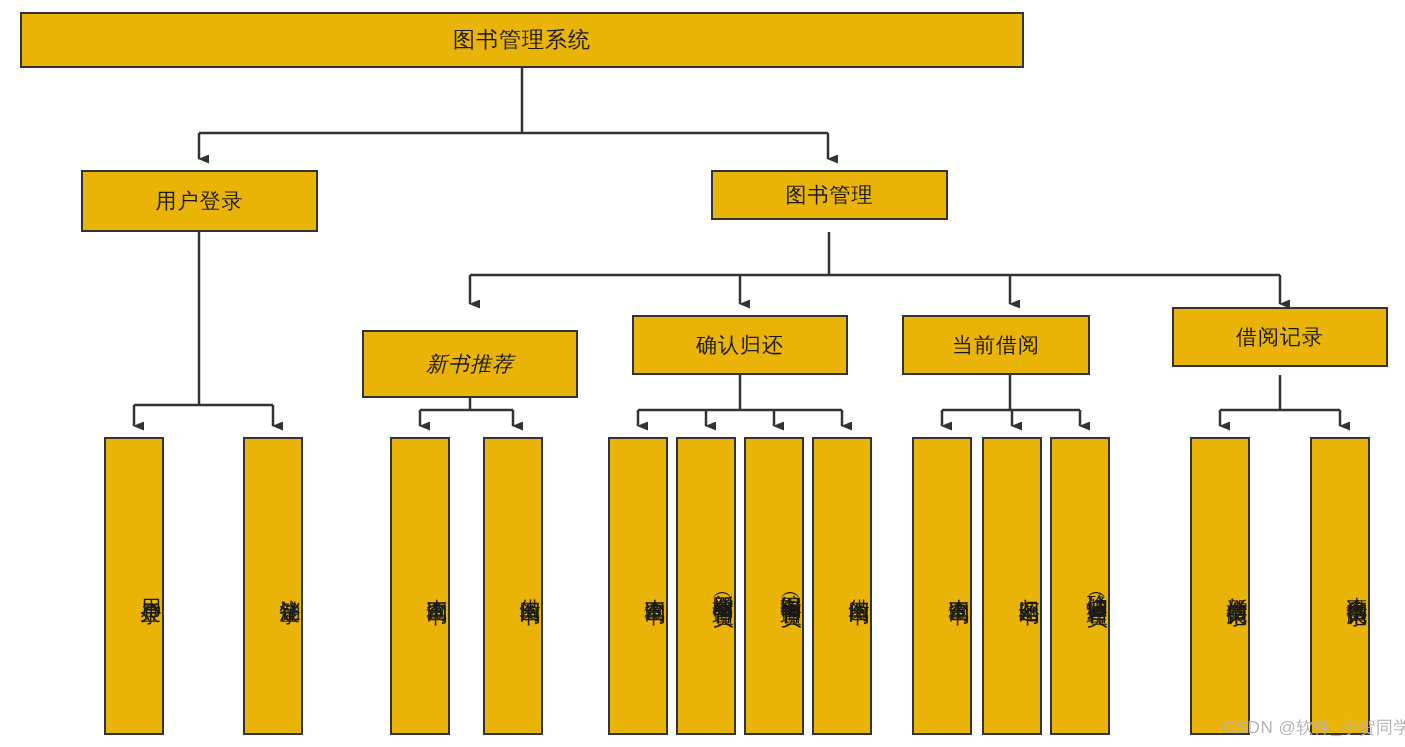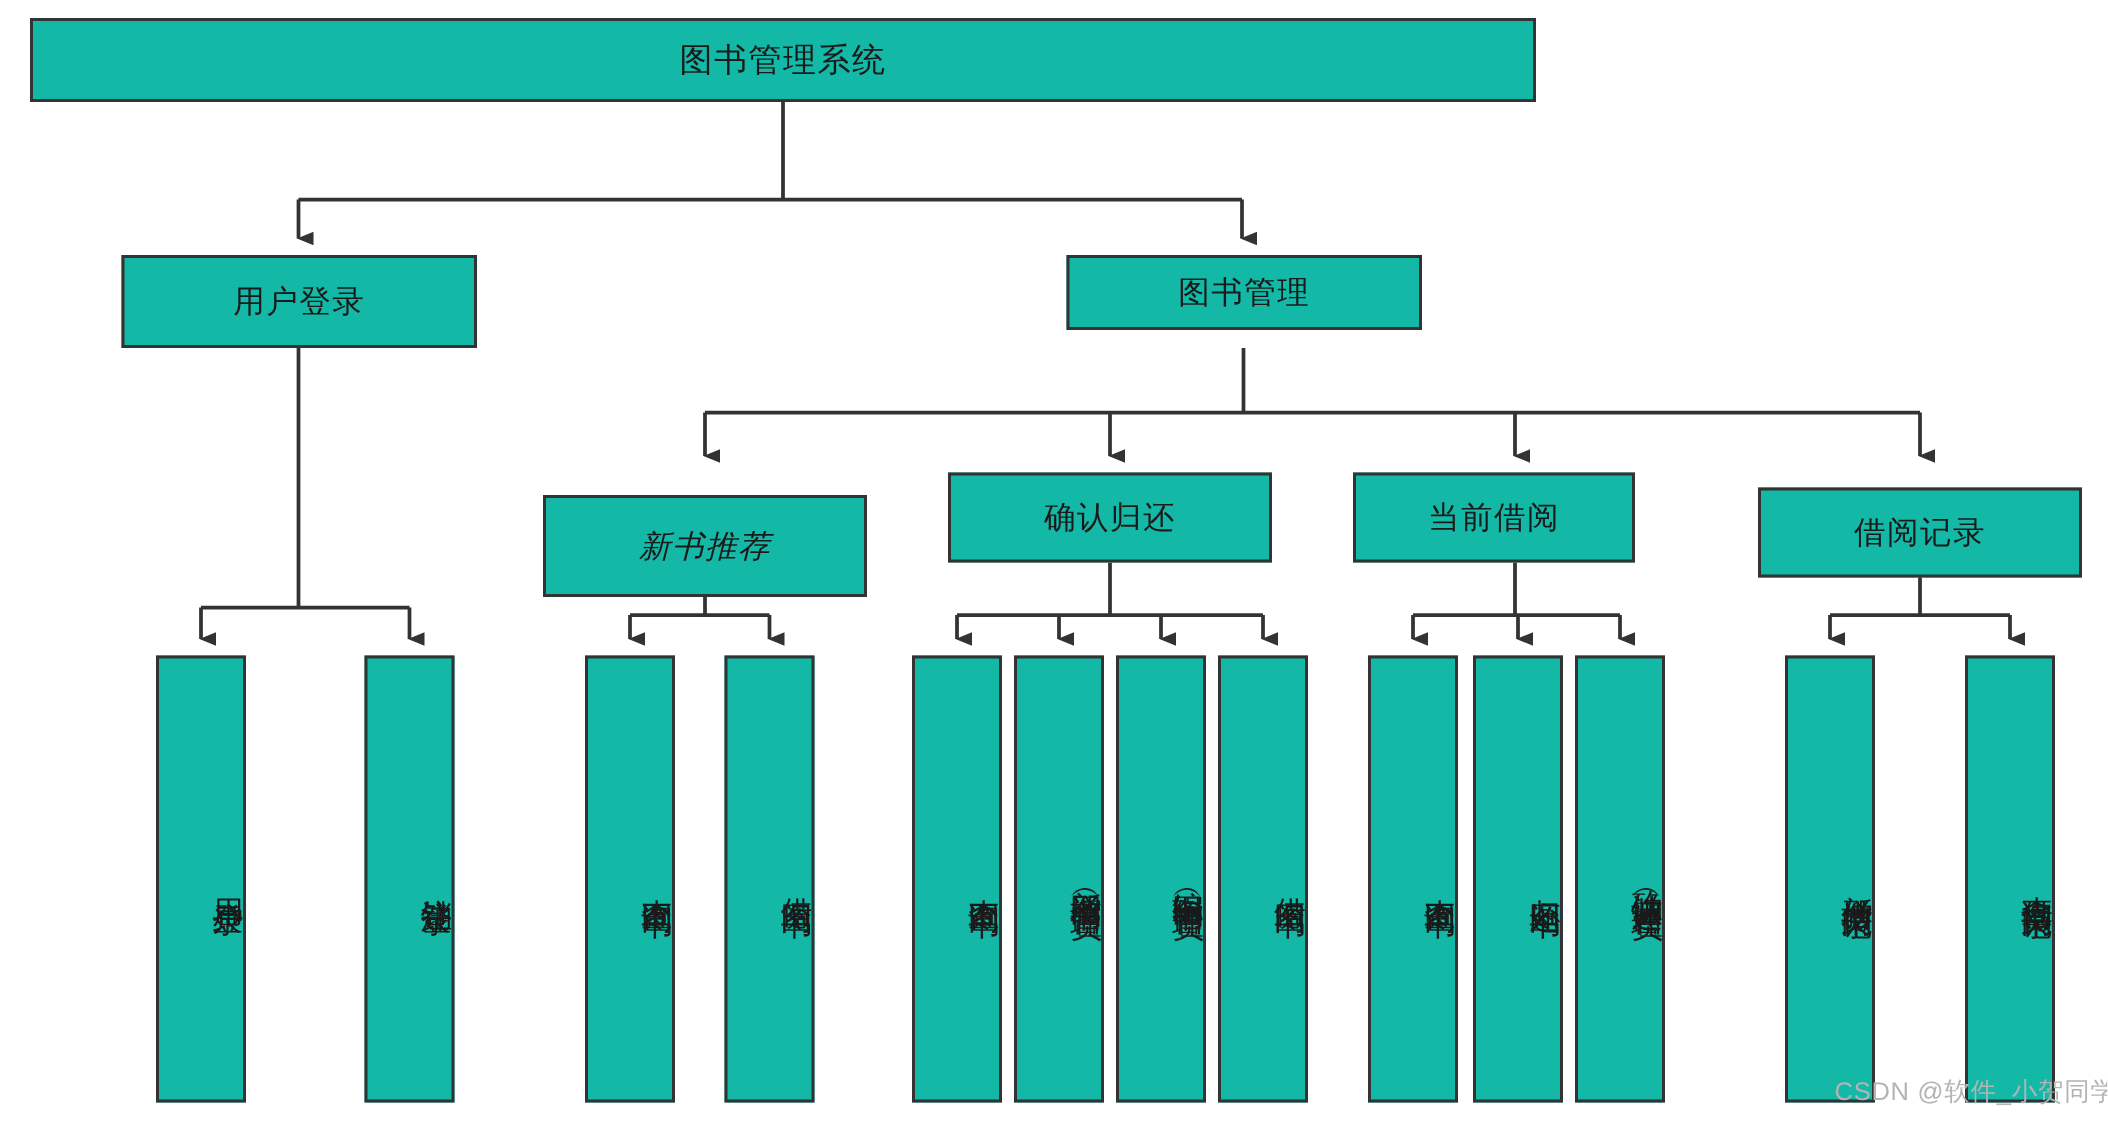--- a/index.html
+++ b/index.html
@@ -22,21 +22,21 @@
     position: absolute;
     left: 0;
     top: 0;
     width: 1405px;
     height: 747px;
     pointer-events: none;
   }
   .node {
     position: absolute;
     box-sizing: border-box;
-    background: #14b8a6;
+    background: #eab308;
     border: 2px solid #333333;
     display: flex;
     align-items: center;
     justify-content: center;
     color: #1a1a1a;
   }
   .node.horiz {
     font-size: 21px;
     letter-spacing: 1px;
   }
@@ -135,21 +135,21 @@
 
   <div class="node horiz" style="left:362px; top:330px; width:216px; height:68px;font-style:italic;">
     <span>新书推荐</span>
   </div>
   <div class="node horiz" style="left:632px; top:315px; width:216px; height:60px;">
     <span>确认归还</span>
   </div>
   <div class="node horiz" style="left:902px; top:315px; width:188px; height:60px;">
     <span>当前借阅</span>
   </div>
-  <div class="node horiz" style="left:1172px; top:325px; width:216px; height:60px;">
+  <div class="node horiz" style="left:1172px; top:307px; width:216px; height:60px;">
     <span>借阅记录</span>
   </div>
 
   <div class="node vert" style="left:104px; top:437px; width:60px; height:298px;">
     <span class="vtext">用户登录</span>
   </div>
   <div class="node vert" style="left:243px; top:437px; width:60px; height:298px;">
     <span class="vtext">注销登录</span>
   </div>
 

